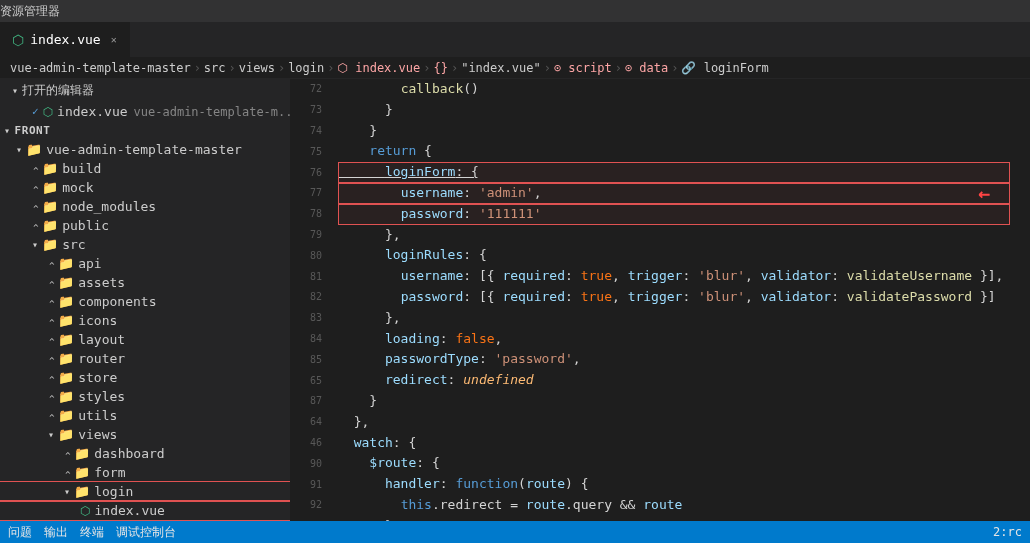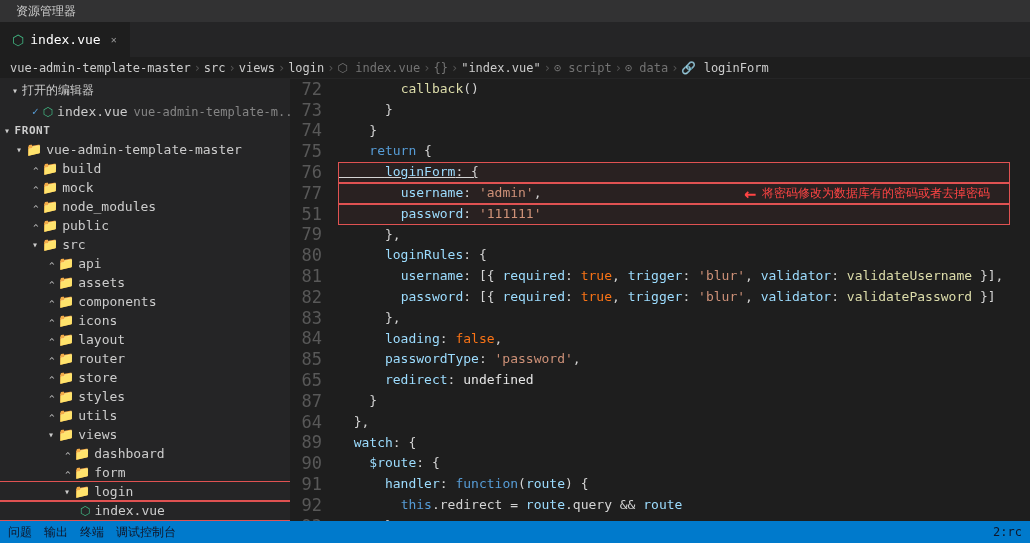--- a/index.html
+++ b/index.html
@@ -13,21 +13,21 @@
       height: 543px;
       overflow: hidden;
     }
 
     
     .title-bar {
       background: #323233;
       height: 22px;
       display: flex;
       align-items: center;
-      padding: 0 16px;
+      padding: 0 0;
       font-size: 12px;
       color: #cccccc;
       flex-shrink: 0;
     }
 
     
     .tab-bar {
       background: #252526;
       height: 35px;
       display: flex;
@@ -61,21 +61,21 @@
       height: 22px;
       display: flex;
       align-items: center;
       padding: 0 10px;
       font-size: 12px;
       color: #858585;
       flex-shrink: 0;
       border-bottom: 1px solid #252526;
       gap: 3px;
     }
-    .breadcrumb span { color: #737373; }
+    .breadcrumb span { color: #fca5a5; }
     .breadcrumb .sep { color: #555; }
     .bc-vue { color: #42b883; }
     .bc-obj { color: #c586c0; }
     .bc-script { color: #9cdcfe; }
 
     
     .main-content {
       display: flex;
       flex: 1;
       overflow: hidden;
@@ -141,21 +141,21 @@
     .code-area {
       display: flex;
       min-height: 100%;
     }
     .line-numbers {
       background: #1e1e1e;
       color: #585858;
       text-align: right;
       padding: 0 16px 0 8px;
       user-select: none;
-      font-size: 17px;
+      font-size: 10px;
       line-height: 1.6;
       flex-shrink: 0;
       min-width: 48px;
     }
     .line-number { height: 20.8px; display: flex; align-items: center; justify-content: flex-end; }
 
     .code-lines {
       flex: 1;
       font-size: 13px;
       line-height: 1.6;
@@ -168,21 +168,21 @@
       white-space: pre;
       position: relative;
     }
 
     
     .kw { color: #569cd6; }
     .str-single { color: #ce9178; }
     .prop { color: #9cdcfe; }
     .fn { color: #dcdcaa; }
     .bool { color: #f97316; }
-    .undef { color: #e5e5e5; }
+    .undef { color: #fdba74; font-style: italic; }
     .obj-key { color: #9cdcfe; }
     .plain { color: #d4d4d4; }
 
     
     .annotation {
       position: absolute;
       right: 40px;
       top: 50%;
       transform: translateY(-50%);
       display: flex;
@@ -191,21 +191,21 @@
     }
 
     
     .status-bar {
       background: #007acc;
       height: 22px;
       display: flex;
       align-items: center;
       padding: 0 8px;
       font-size: 12px;
-      color: #0f172a;
+      color: #e5e5e5;
       flex-shrink: 0;
       gap: 12px;
     }
   </style>
 </head>
 <body>
 
 <div class="title-bar">
   <span>资源管理器</span>
 </div>
@@ -366,32 +366,32 @@
   <div class="editor">
     <div class="code-area">
 
       <div class="line-numbers">
         <div class="line-number">72</div>
         <div class="line-number">73</div>
         <div class="line-number">74</div>
         <div class="line-number">75</div>
         <div class="line-number">76</div>
         <div class="line-number">77</div>
-        <div class="line-number">51</div>
+        <div class="line-number">78</div>
         <div class="line-number">79</div>
         <div class="line-number">80</div>
         <div class="line-number">81</div>
         <div class="line-number">82</div>
         <div class="line-number">83</div>
         <div class="line-number">84</div>
         <div class="line-number">85</div>
         <div class="line-number">65</div>
         <div class="line-number">87</div>
         <div class="line-number">64</div>
-        <div class="line-number">89</div>
+        <div class="line-number">46</div>
         <div class="line-number">90</div>
         <div class="line-number">91</div>
         <div class="line-number">92</div>
         <div class="line-number">93</div>
 
       </div>
 
       <div class="code-lines">
 
         <div class="code-line">
@@ -412,21 +412,20 @@
 
         <div class="code-line" style="outline: 1.5px solid #e05252; outline-offset: -1px; background: rgba(224,82,82,0.06); text-decoration: underline;">
           <span class="plain">      </span><span class="obj-key">loginForm</span><span class="plain">: {</span>
         </div>
 
         <div class="code-line" style="outline: 1.5px solid #e05252; outline-offset: -1px; background: rgba(224,82,82,0.06); position: relative;">
           <span class="plain">        </span><span class="obj-key">username</span><span class="plain">: </span><span class="str-single">'admin'</span><span class="plain">,</span>
           
           <span class="annotation" style="position: absolute; right: 20px; top: 50%; transform: translateY(-50%); display: flex; align-items: center; gap: 6px;">
             <span style="color: #ff4444; font-size: 20px; font-weight: bold;">←</span>
-            <span style="color: #ff4444; font-size: 12px; font-family: sans-serif;">将密码修改为数据库有的密码或者去掉密码</span>
           </span>
         </div>
 
         <div class="code-line" style="outline: 1.5px solid #e05252; outline-offset: -1px; background: rgba(224,82,82,0.06);">
           <span class="plain">        </span><span class="obj-key">password</span><span class="plain">: </span><span class="str-single">'111111'</span>
         </div>
 
         <div class="code-line">
           <span class="plain">      },</span>
         </div>

